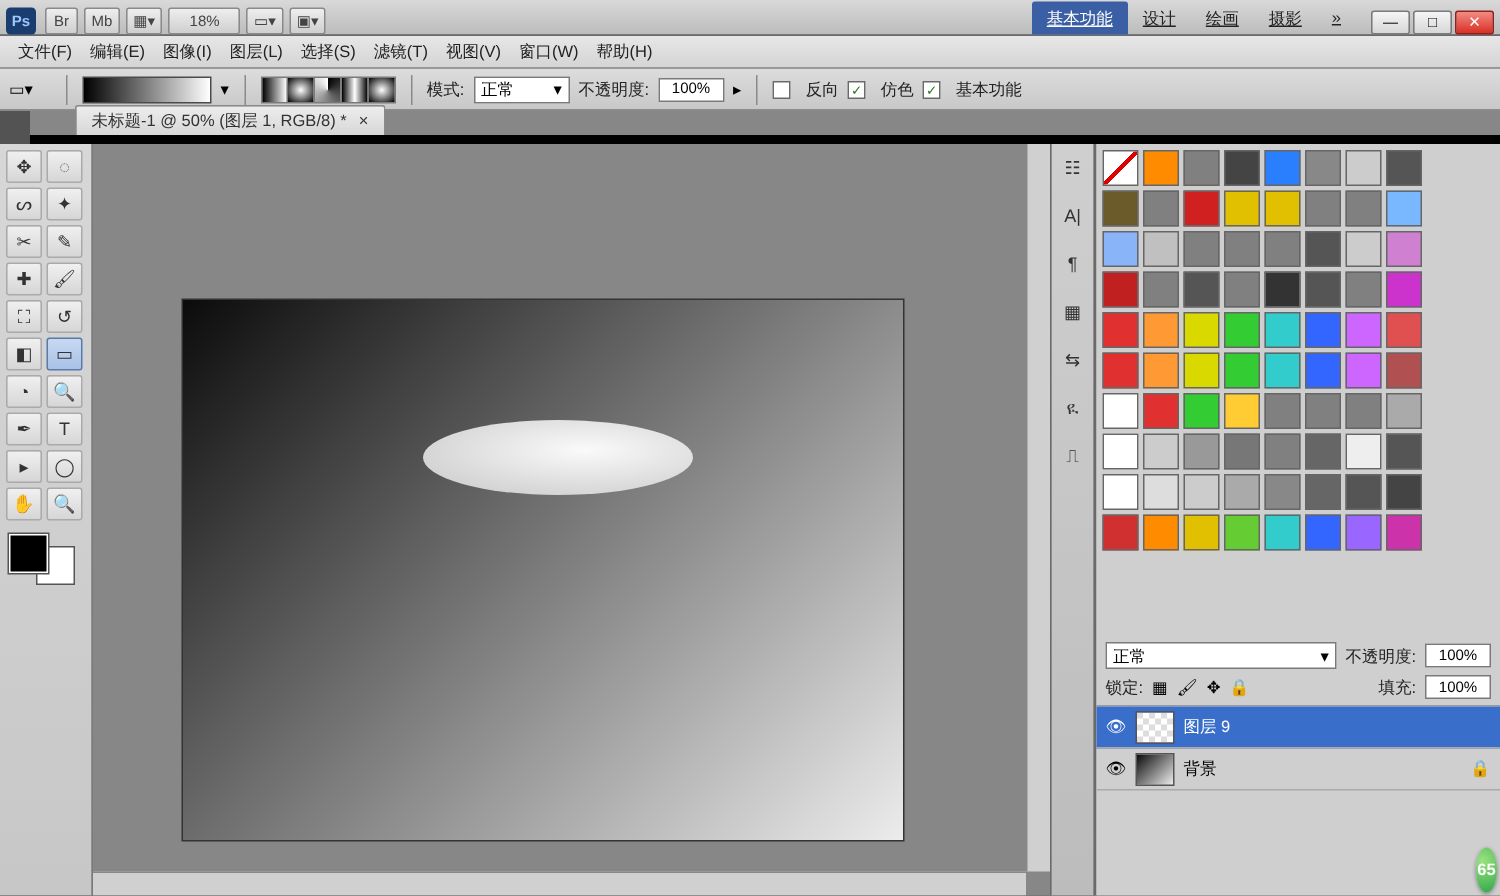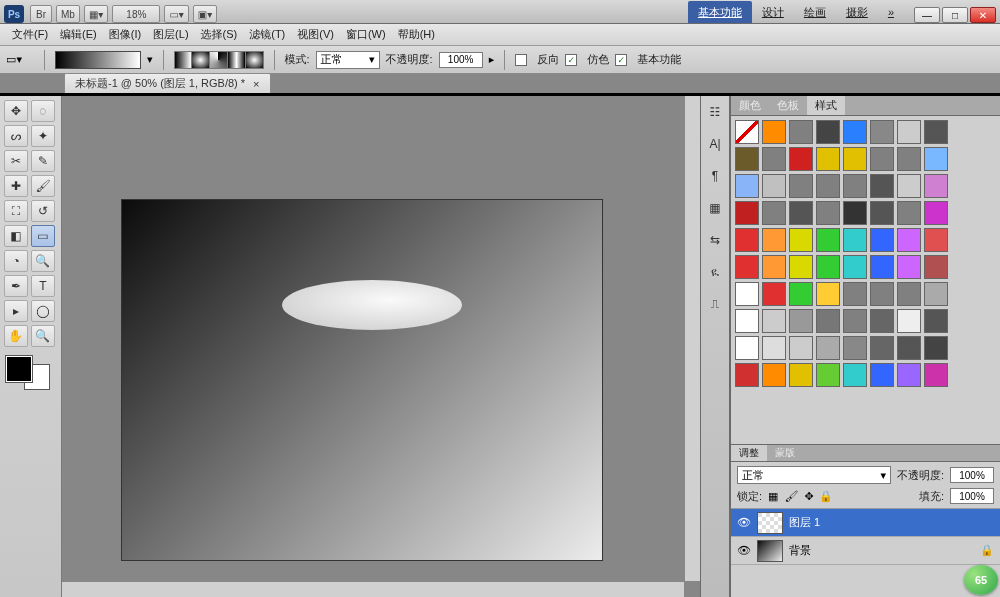--- a/index.html
+++ b/index.html
@@ -25,21 +25,21 @@
 .opt-bar .sep { width: 1px; height: 20px; background: #8a8a8a; margin: 0 4px; }
 .grad-prev { width: 86px; height: 18px; border: 1px solid #4a4a4a; background: linear-gradient(90deg,#000,#fff); }
 .grad-chip { width: 90px; height: 18px; display: flex; border: 1px solid #7a7a7a; }
 .grad-chip span { flex: 1; border-right: 1px solid #7a7a7a; }
 .lbl { color: #222; }
 .sel { height: 18px; min-width: 64px; border: 1px solid #7a7a7a; background: #fff; display: flex; align-items: center; justify-content: space-between; padding: 0 4px; font-size: 11px; }
 .num-box { width: 44px; height: 16px; border: 1px solid #7a7a7a; background: #fff; display: flex; align-items: center; justify-content: center; font-size: 10px; }
 .cb { width: 12px; height: 12px; border: 1px solid #6a6a6a; background: #fff; display: inline-flex; align-items: center; justify-content: center; font-size: 9px; color: #2a7a2a; margin-right: 4px; }
 
 
-.doc-strip { height: 22px; background: #878787; display: flex; align-items: flex-end; padding-left: 64px; border-bottom: 3px solid #000000; }
+.doc-strip { height: 22px; background: #878787; display: flex; align-items: flex-end; padding-left: 30px; border-bottom: 6px solid #000000; margin-left: 20px; }
 .doc-tab { height: 20px; background: linear-gradient(#ededed,#d7d7d7); border: 1px solid #8a8a8a; border-bottom: none; padding: 0 10px; display: flex; align-items: center; gap: 8px; border-radius: 2px 2px 0 0; color: #333; }
 
 
 .main { position: absolute; top: 96px; left: 0; right: 0; bottom: 0; display: flex; background: #878787; }
 .toolbox { width: 62px; background: linear-gradient(#d7d7d7,#c7c7c7); border-right: 1px solid #7a7a7a; padding: 4px; display: flex; flex-wrap: wrap; align-content: flex-start; gap: 3px; }
 .tool { width: 24px; height: 22px; border: 1px solid #aaa; background: linear-gradient(#f0f0f0,#d6d6d6); display: flex; align-items: center; justify-content: center; font-size: 12px; color: #333; border-radius: 2px; }
 .tool.active { background: linear-gradient(#c8d8f0,#a9c2e8); border-color: #5a7aaa; }
 .swatches { width: 52px; height: 34px; margin-top: 6px; position: relative; }
 .swatches .fg { width: 26px; height: 26px; background: #000; border: 1px solid #fff; outline: 1px solid #555; position: absolute; left: 2px; top: 0; }
 .swatches .bg { width: 26px; height: 26px; background: #fff; border: 1px solid #555; position: absolute; right: 6px; bottom: 0; }
@@ -67,21 +67,21 @@
 
 .layers-opts { padding: 4px 6px; display: flex; flex-direction: column; gap: 4px; background: #cfcfcf; border-bottom: 1px solid #9a9a9a; }
 .row { display: flex; align-items: center; gap: 6px; }
 .layers-list { flex: 1; background: #cfcfcf; }
 .layer-row { height: 28px; display: flex; align-items: center; padding: 0 6px; gap: 6px; border-bottom: 1px solid #aaa; }
 .layer-row.selected { background: #3a6ecb; color: #fff; }
 .eye { width: 14px; height: 14px; display: flex; align-items: center; justify-content: center; }
 .thumb { width: 26px; height: 22px; border: 1px solid #555; background: repeating-conic-gradient(#fff 0 25%, #ddd 0 50%) 0 0/8px 8px; }
 .thumb.grad { background: linear-gradient(315deg,#ececec,#0b0b0b); }
 
-.badge { position: absolute; right: 2px; bottom: 2px; width: 34px; height: 30px; border-radius: 50%; background: radial-gradient(circle at 30% 30%, #9be27f, #2fa84a); color: #fff; display: flex; align-items: center; justify-content: center; font-size: 11px; font-weight: bold; box-shadow: 0 1px 3px rgba(0,0,0,.4); }
+.badge { position: absolute; right: 2px; bottom: 2px; width: 14px; height: 30px; border-radius: 50%; background: radial-gradient(circle at 30% 30%, #9be27f, #2fa84a); color: #fff; display: flex; align-items: center; justify-content: center; font-size: 11px; font-weight: bold; box-shadow: 0 1px 3px rgba(0,0,0,.4); }
 </style>
 </head>
 <body>
 
 <div class="app-bar">
   <div class="ps-ico">Ps</div>
   <div class="box-btn">Br</div>
   <div class="box-btn">Mb</div>
   <div class="box-btn">▦▾</div>
   <div class="box-btn" style="min-width:48px;">18%</div>
@@ -191,25 +191,20 @@
     <div class="mini-strip">
       <div>☷</div>
       <div>A|</div>
       <div>¶</div>
       <div>▦</div>
       <div>⇆</div>
       <div>ዪ</div>
       <div>⎍</div>
     </div>
     <div class="panels">
-      <div class="panel-tabs">
-        <div class="ptab">颜色</div>
-        <div class="ptab">色板</div>
-        <div class="ptab active">样式</div>
-      </div>
       <div class="styles-grid" id="styles-grid">
           <div class="sw" style="background: linear-gradient(135deg, transparent 45%, rgb(221, 0, 0) 45%, rgb(221, 0, 0) 55%, transparent 55%) rgb(255, 255, 255);"></div>
           <div class="sw" style="background: rgb(255, 140, 0);"></div>
           <div class="sw" style="background: rgb(128, 128, 128);"></div>
           <div class="sw" style="background: rgb(68, 68, 68);"></div>
           <div class="sw" style="background: rgb(42, 127, 255);"></div>
           <div class="sw" style="background: rgb(136, 136, 136);"></div>
           <div class="sw" style="background: rgb(204, 204, 204);"></div>
           <div class="sw" style="background: rgb(85, 85, 85);"></div>
           <div class="sw" style="background: rgb(107, 90, 42);"></div>
@@ -279,24 +274,20 @@
           <div class="sw" style="background: rgb(208, 48, 48);"></div>
           <div class="sw" style="background: rgb(255, 140, 0);"></div>
           <div class="sw" style="background: rgb(224, 192, 0);"></div>
           <div class="sw" style="background: rgb(102, 204, 51);"></div>
           <div class="sw" style="background: rgb(51, 204, 204);"></div>
           <div class="sw" style="background: rgb(51, 102, 255);"></div>
           <div class="sw" style="background: rgb(153, 102, 255);"></div>
           <div class="sw" style="background: rgb(204, 51, 170);"></div>
         </div>
 
-      <div class="sub-tabs">
-        <div class="ptab active">调整</div>
-        <div class="ptab">蒙版</div>
-      </div>
 
 
       <div class="layers-opts">
         <div class="row">
           <div class="sel" style="flex:1">
               <span>正常</span>
               <span>▾</span>
             </div>
           <span class="lbl">不透明度:</span>
           <div class="num-box">100%</div>
@@ -310,21 +301,21 @@
           <span style="flex:1"></span>
           <span class="lbl">填充:</span>
           <div class="num-box">100%</div>
         </div>
       </div>
 
       <div class="layers-list" id="layers-list">
           <div class="layer-row selected">
             <span class="eye">👁</span>
             <div class="thumb "></div>
-            <span>图层 1</span>
+            <span>图层 9</span>
           </div>
           <div class="layer-row">
             <span class="eye">👁</span>
             <div class="thumb grad"></div>
             <span>背景</span>
             <span style="margin-left:auto">🔒</span>
           </div>
         </div>
     </div>
   </div>

